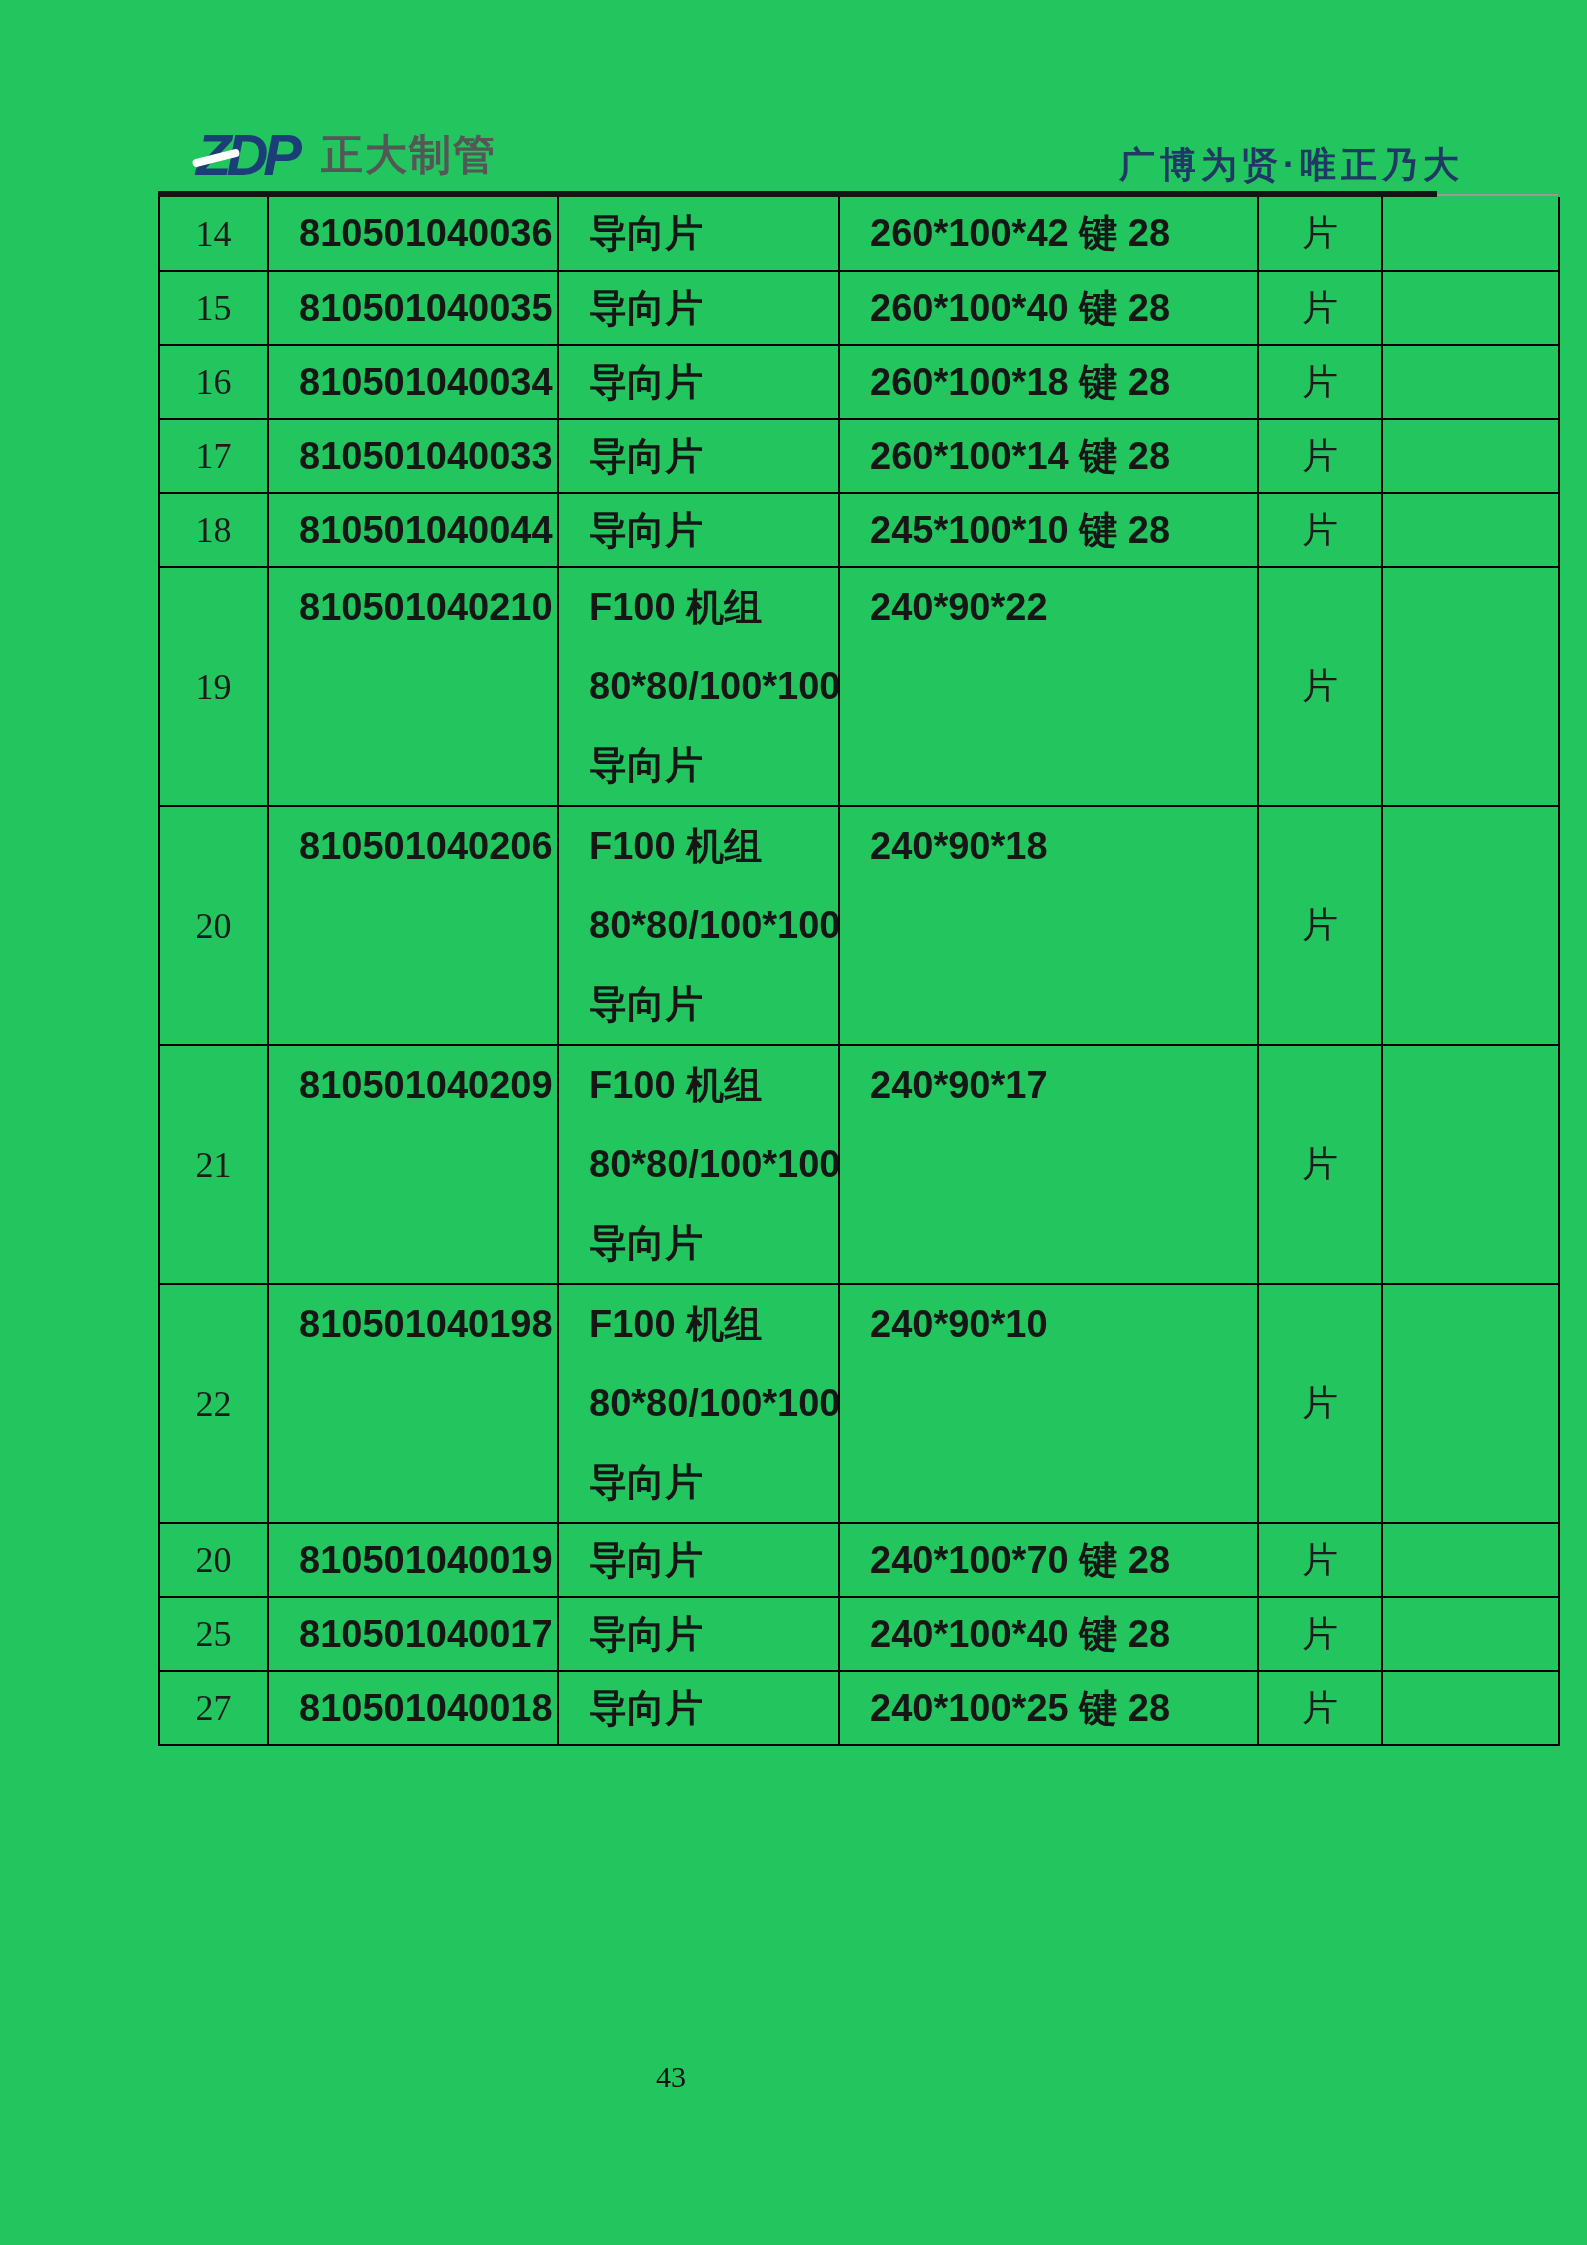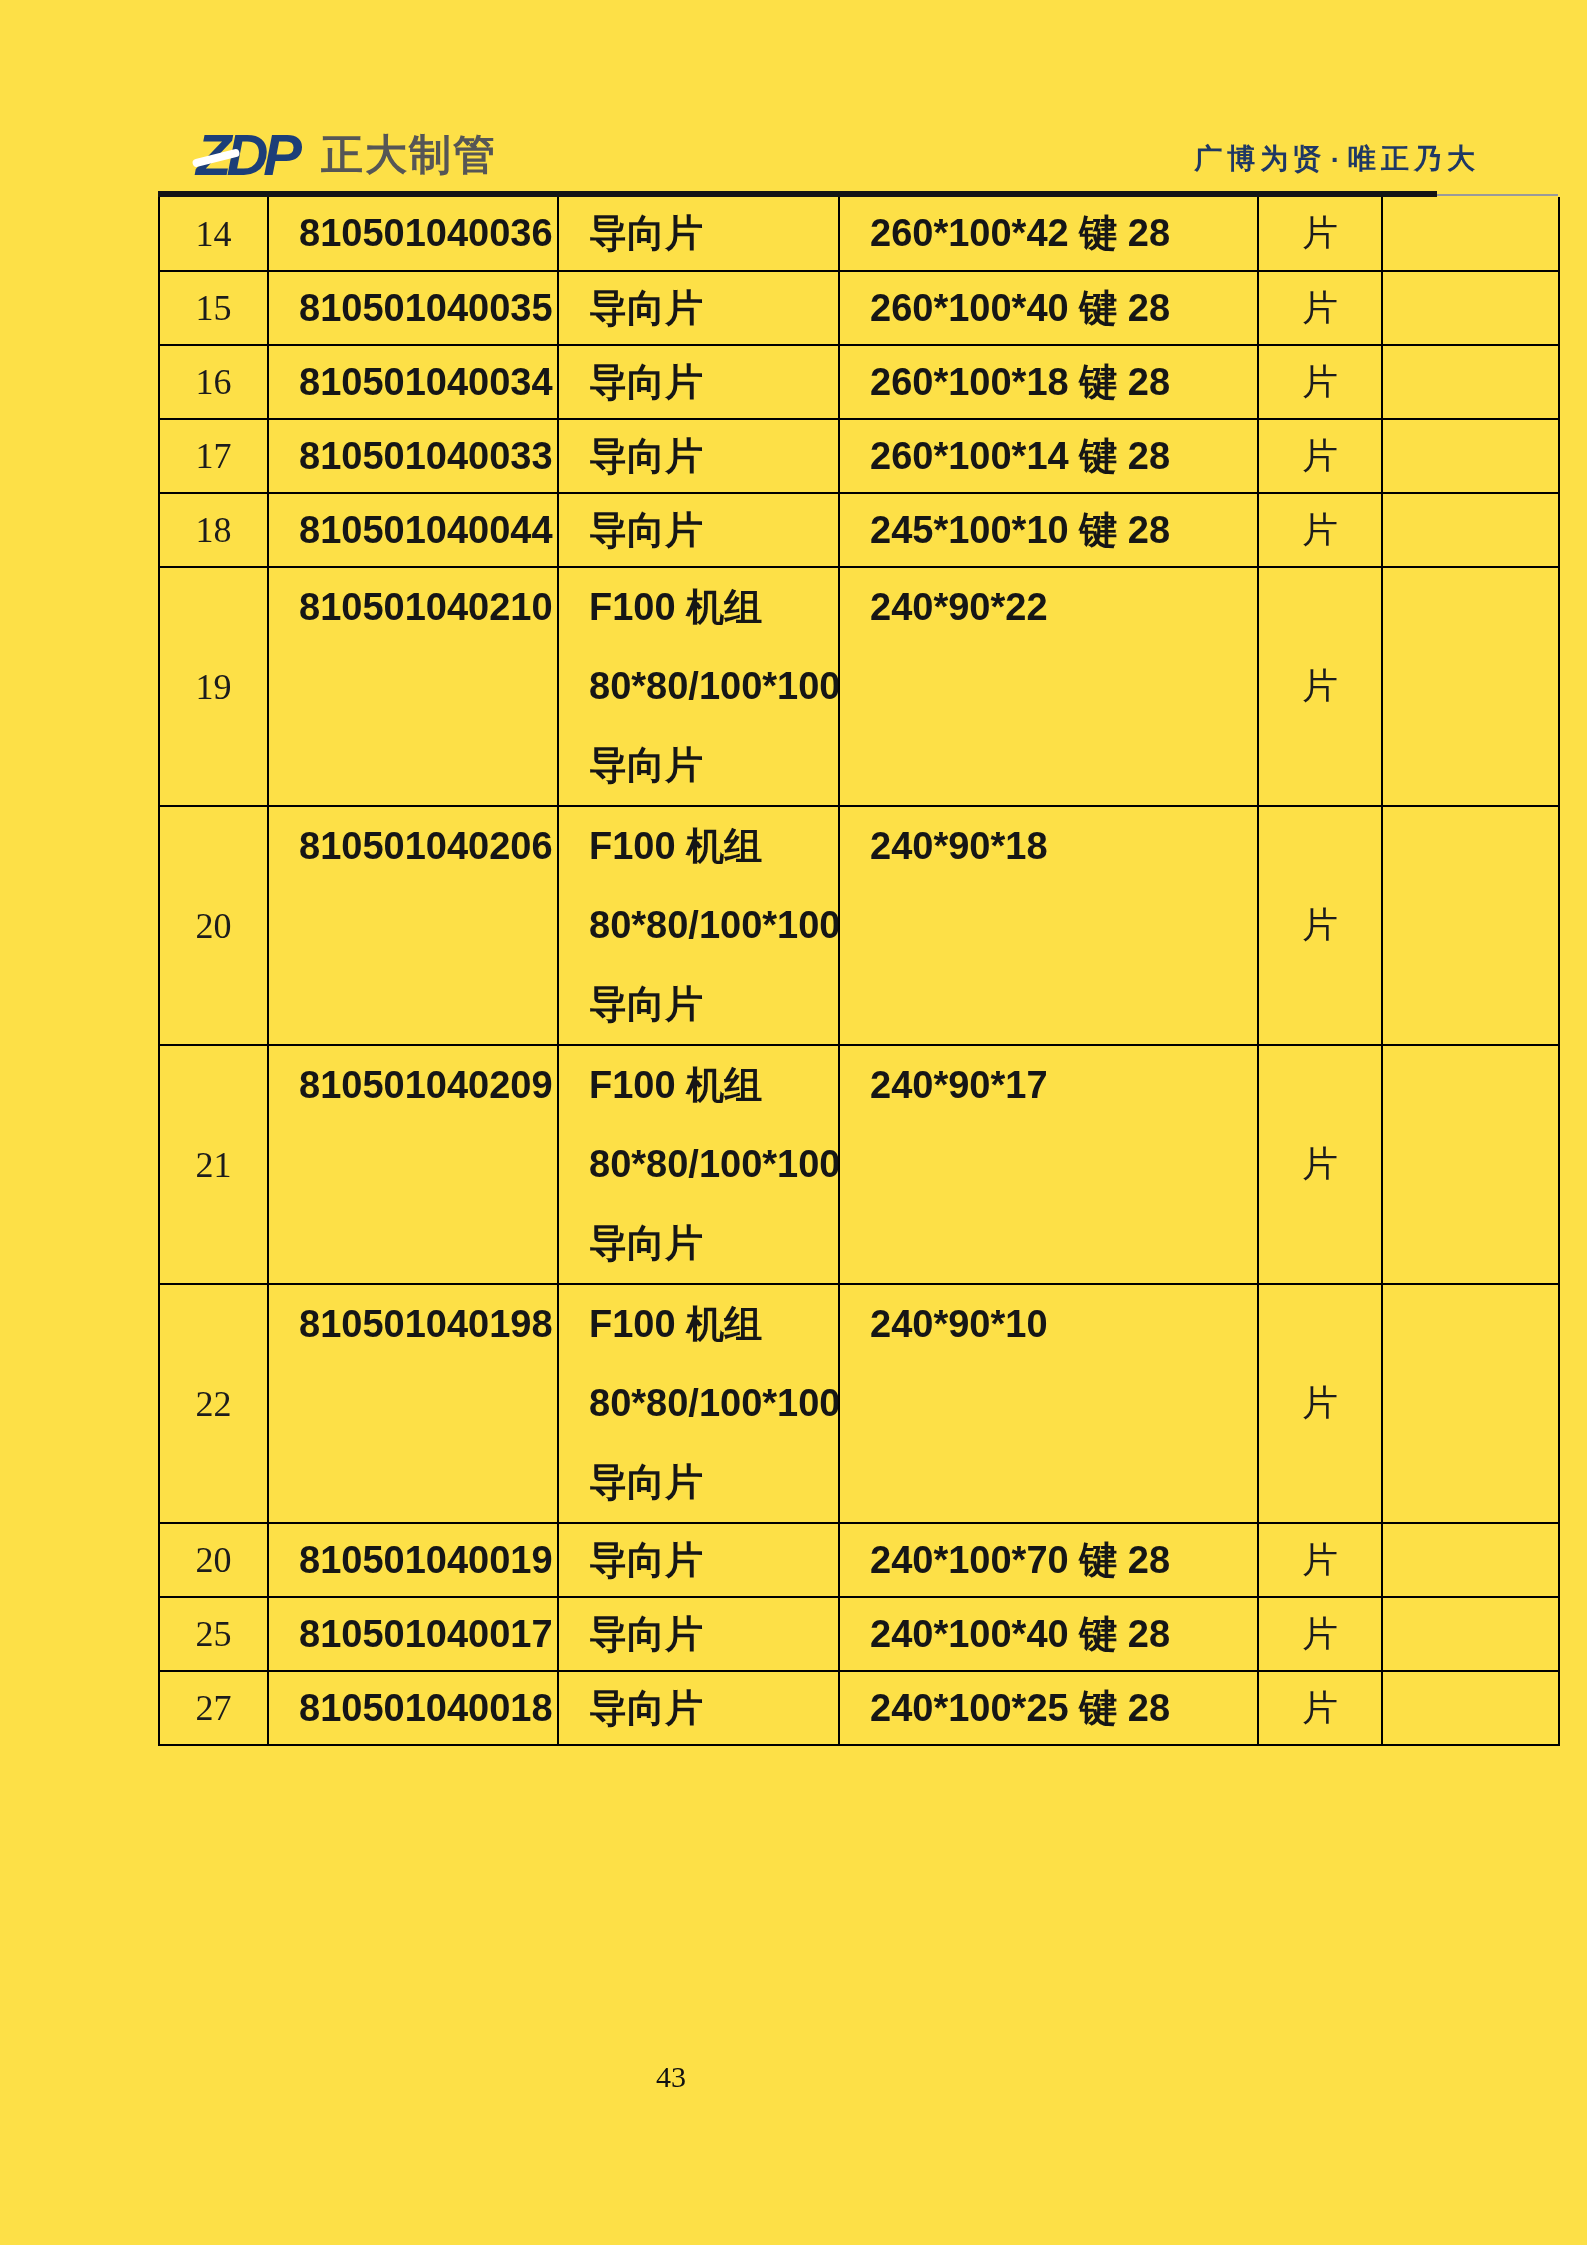--- a/index.html
+++ b/index.html
@@ -1,19 +1,19 @@
 <!DOCTYPE html>
 <html><head>
 <meta charset="utf-8">
 <style>
   html,body{margin:0;padding:0;background:#ffffff;}
   .page{
     position:relative;
     width:1587px;height:2245px;
-    background:#fde047;
+    background:#22c55e;
     font-family:"Liberation Sans",sans-serif;
     color:#1a1a1a;
     overflow:hidden;
   }
 
   
   .logo{position:absolute;left:196px;top:126px;display:flex;align-items:center;gap:18px;}
   .logo-zdp{
     position:relative;
     font-family:"Liberation Sans",sans-serif;
@@ -24,23 +24,23 @@
   .logo-zdp::after{ 
     content:"";position:absolute;left:-4px;top:28px;
     width:48px;height:8px;background:#ffffff;
     transform:rotate(-14deg);border-radius:4px;
   }
   .logo-company{
     font-weight:bold;font-size:42px;line-height:1;
     color:#565656;letter-spacing:2px;
   }
   .slogan{
-    position:absolute;right:107px;top:147px;
-    font-family:Liberation Mono, monospace;font-weight:bold;
-    font-size:28px;letter-spacing:5px;line-height:1;
+    position:absolute;right:123px;top:147px;
+    font-family:Liberation Sans, sans-serif;font-weight:bold;
+    font-size:36px;letter-spacing:5px;line-height:1;
     color:#1f3864;
   }
   .header-rule{position:absolute;left:158px;top:191px;width:1279px;height:6px;background:#141414;}
   .header-rule-thin{position:absolute;left:1437px;top:194px;width:121px;height:2px;background:#9a9a9a;}
 
   
   .parts-table{
     position:absolute;left:158px;top:197px;width:1400px;
     border-collapse:collapse;table-layout:fixed;
   }

